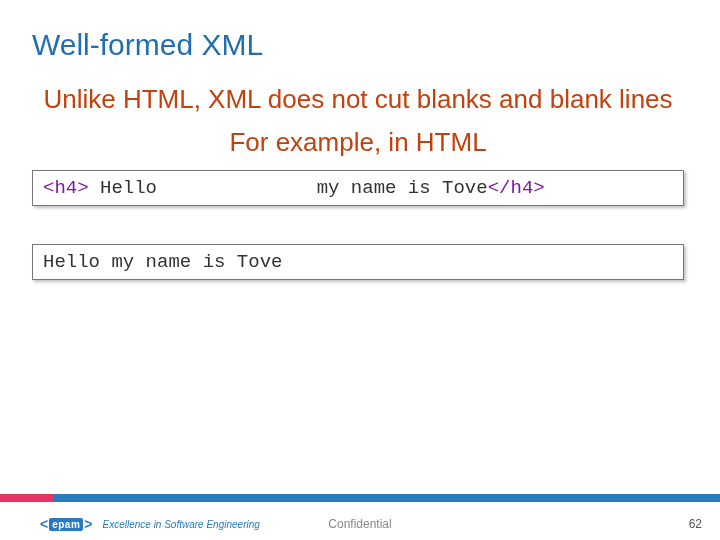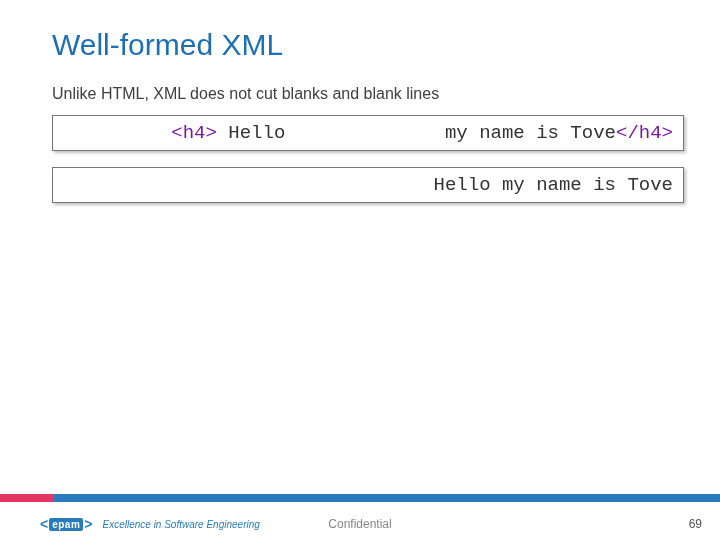--- a/index.html
+++ b/index.html
@@ -7,49 +7,49 @@
       width: 720px;
       height: 540px;
       background: #fff;
       font-family: Arial, Helvetica, sans-serif;
       position: relative;
       overflow: hidden;
     }
     .slide {
       width: 100%;
       height: 100%;
-      padding: 28px 36px 0 52px;
+      padding: 28px 36px 0 32px;
       position: relative;
       border-radius: 32px;
     }
     .title {
       color: #1f6fb2;
       font-size: 30px;
       font-weight: 400;
       margin-bottom: 22px;
     }
     .body-text {
-      color: #404040;
-      font-size: 16px;
+      color: #c2410c;
+      font-size: 26px;
       line-height: 1.2;
       margin-bottom: 12px;
+      text-align: center;
     }
     .code-box {
       border: 1px solid #777;
       background: #fff;
       padding: 6px 10px;
       font-family: "Courier New", Courier, monospace;
       font-size: 19px;
       color: #333;
       white-space: pre;
       margin-top: 12px;
-      margin-bottom: 16px;
+      margin-bottom: 38px;
       box-shadow: 2px 2px 3px rgba(0,0,0,0.25);
       overflow: hidden;
-      text-align: right;
     }
     .tag { color: #7a1a9e; }
     .footer {
       position: absolute;
       bottom: 0;
       left: 0;
       right: 0;
       height: 46px;
     }
     .footer-line {
@@ -105,35 +105,36 @@
       font-size: 12px;
     }
   </style>
 </head>
 <body>
 
 <div class="slide">
   <h1 class="title">Well-formed XML</h1>
 
   <p class="body-text">Unlike HTML, XML does not cut blanks and blank lines</p>
+  <p class="body-text">For example, in HTML</p>
 
   <div class="code-box"><span class="tag">&lt;h4&gt;</span><span> Hello              my name is Tove</span><span class="tag">&lt;/h4&gt;</span></div>
 
 
   <div class="code-box">Hello my name is Tove</div>
 
   <div class="footer">
     <div class="footer-line">
       <div class="accent"></div>
       <div class="rest"></div>
     </div>
     <div class="footer-content">
       <span class="logo">
         <span class="bracket">&lt;</span>
         <span class="name">epam</span>
         <span class="bracket">&gt;</span>
       </span>
       <span class="tagline">Excellence in Software Engineering</span>
       <span class="confidential">Confidential</span>
-      <span class="page-num">69</span>
+      <span class="page-num">62</span>
     </div>
   </div>
 </div>
 
 </body></html>

